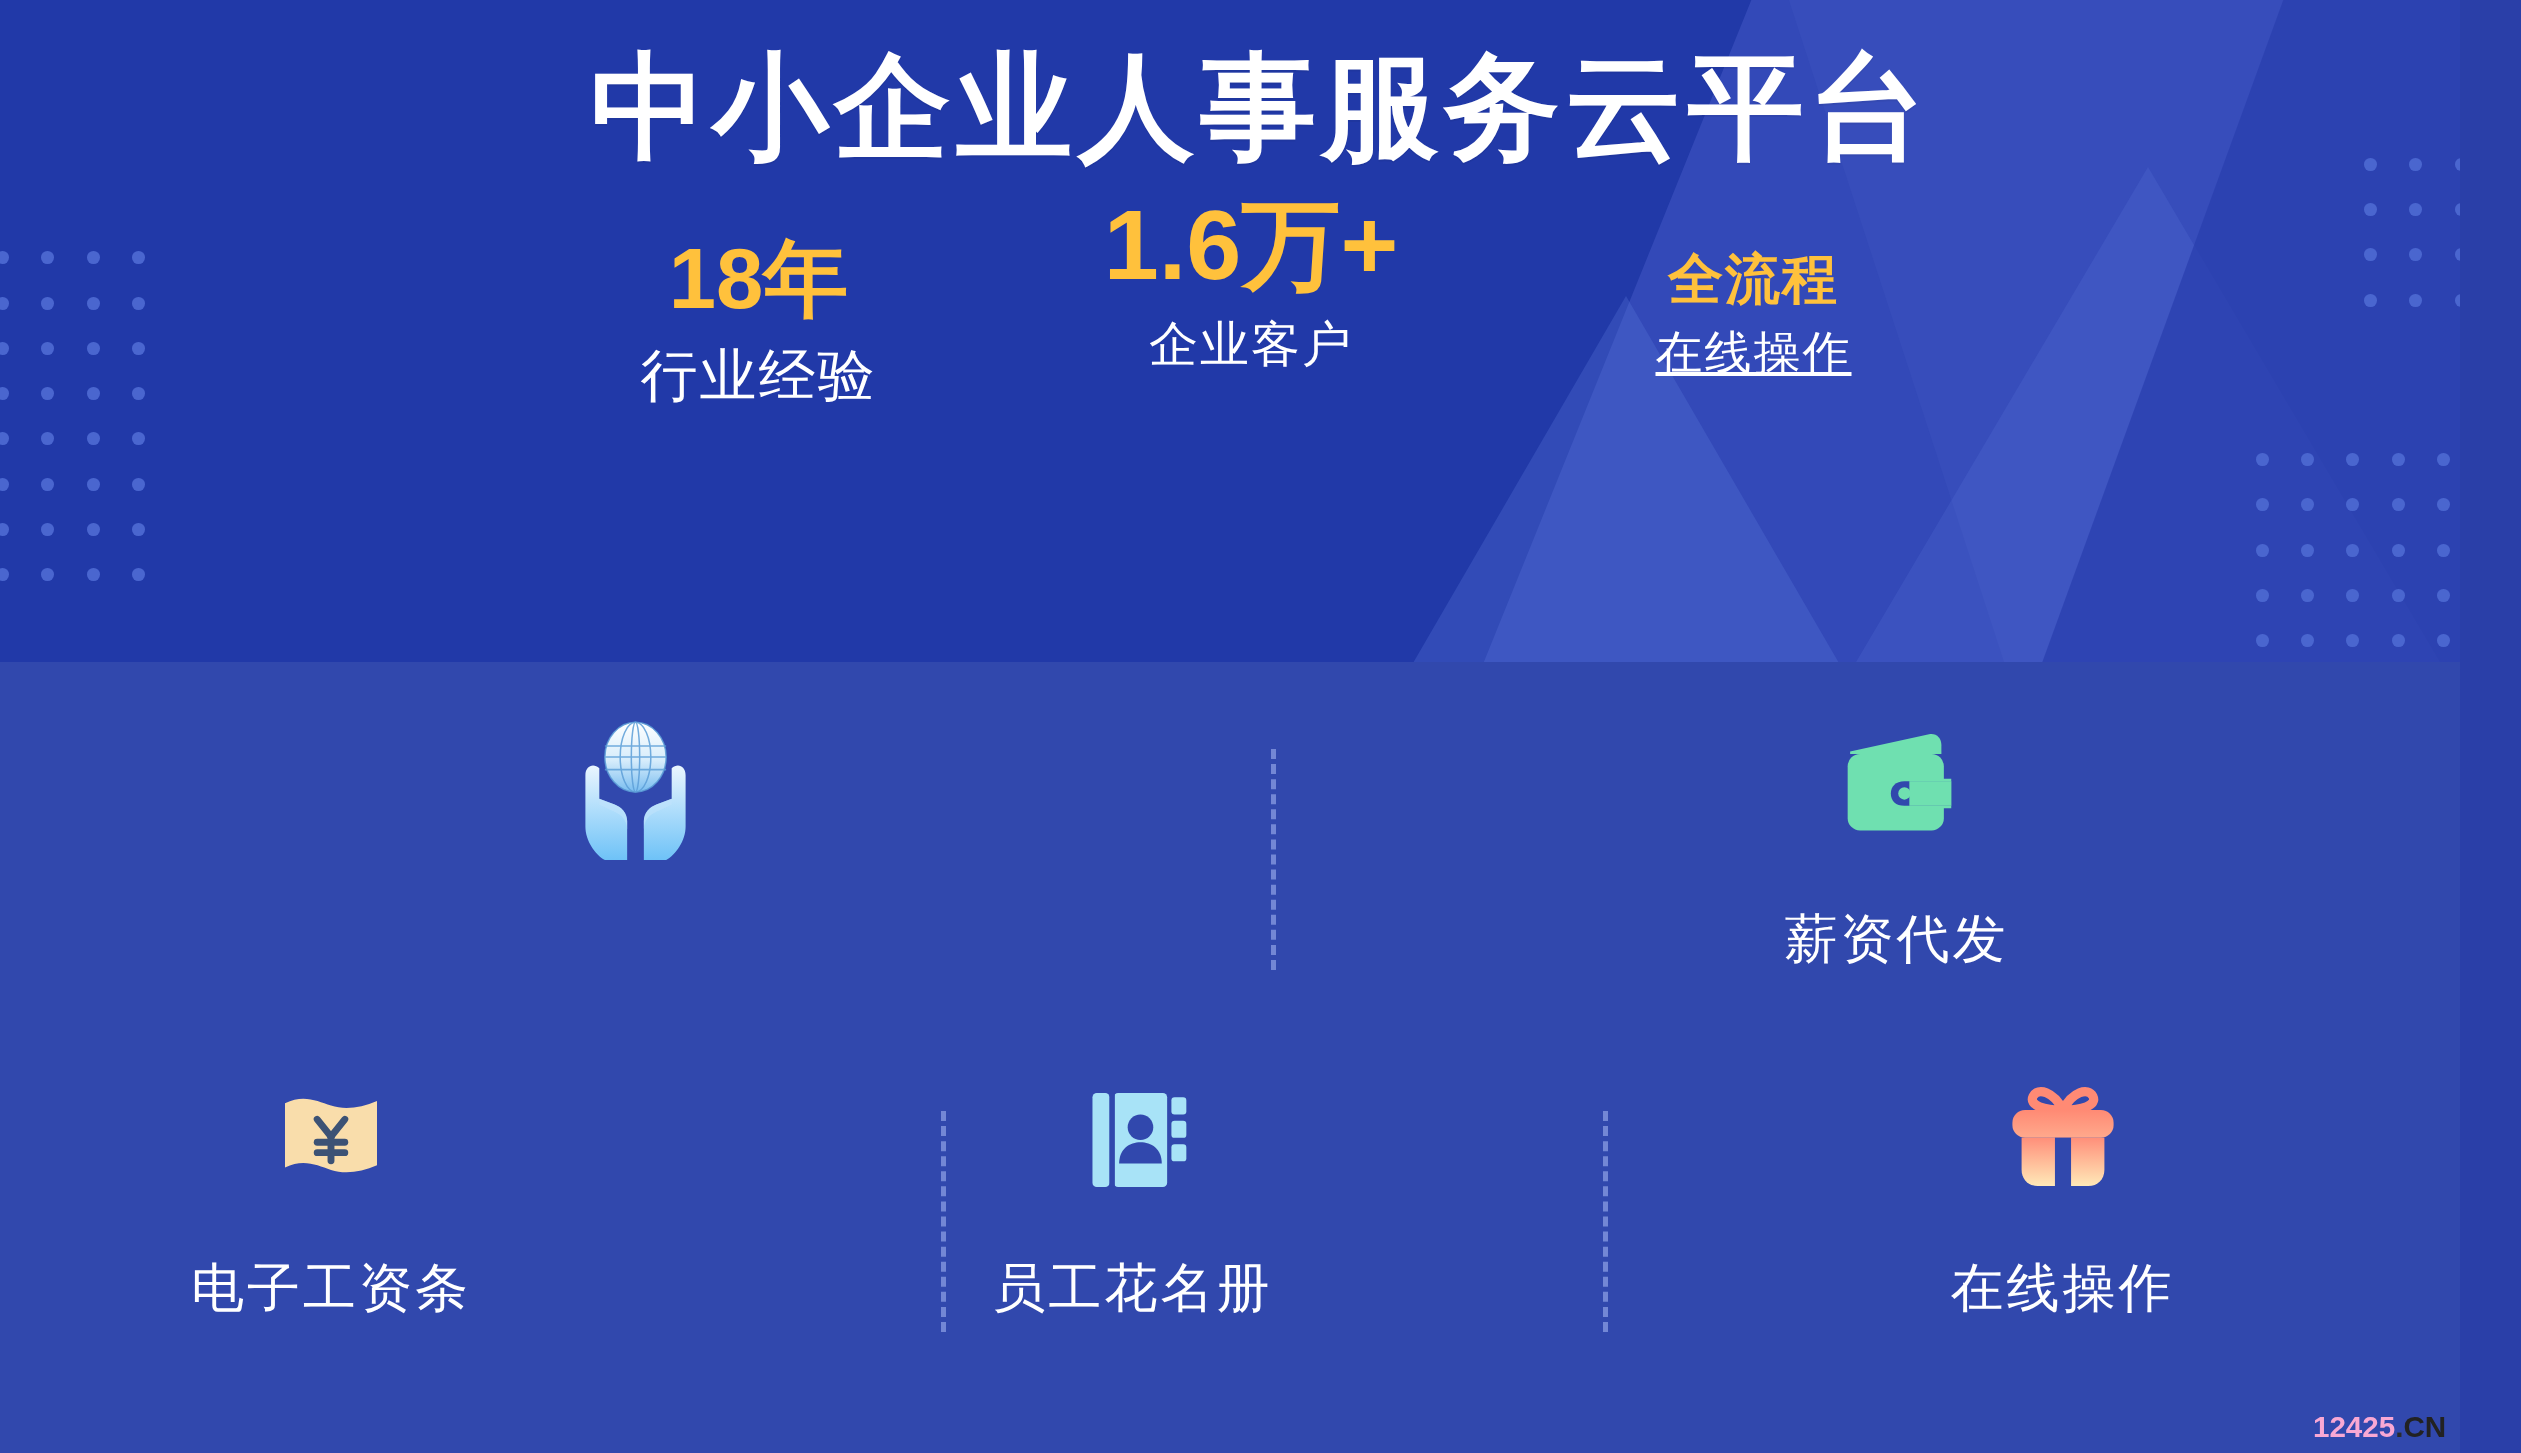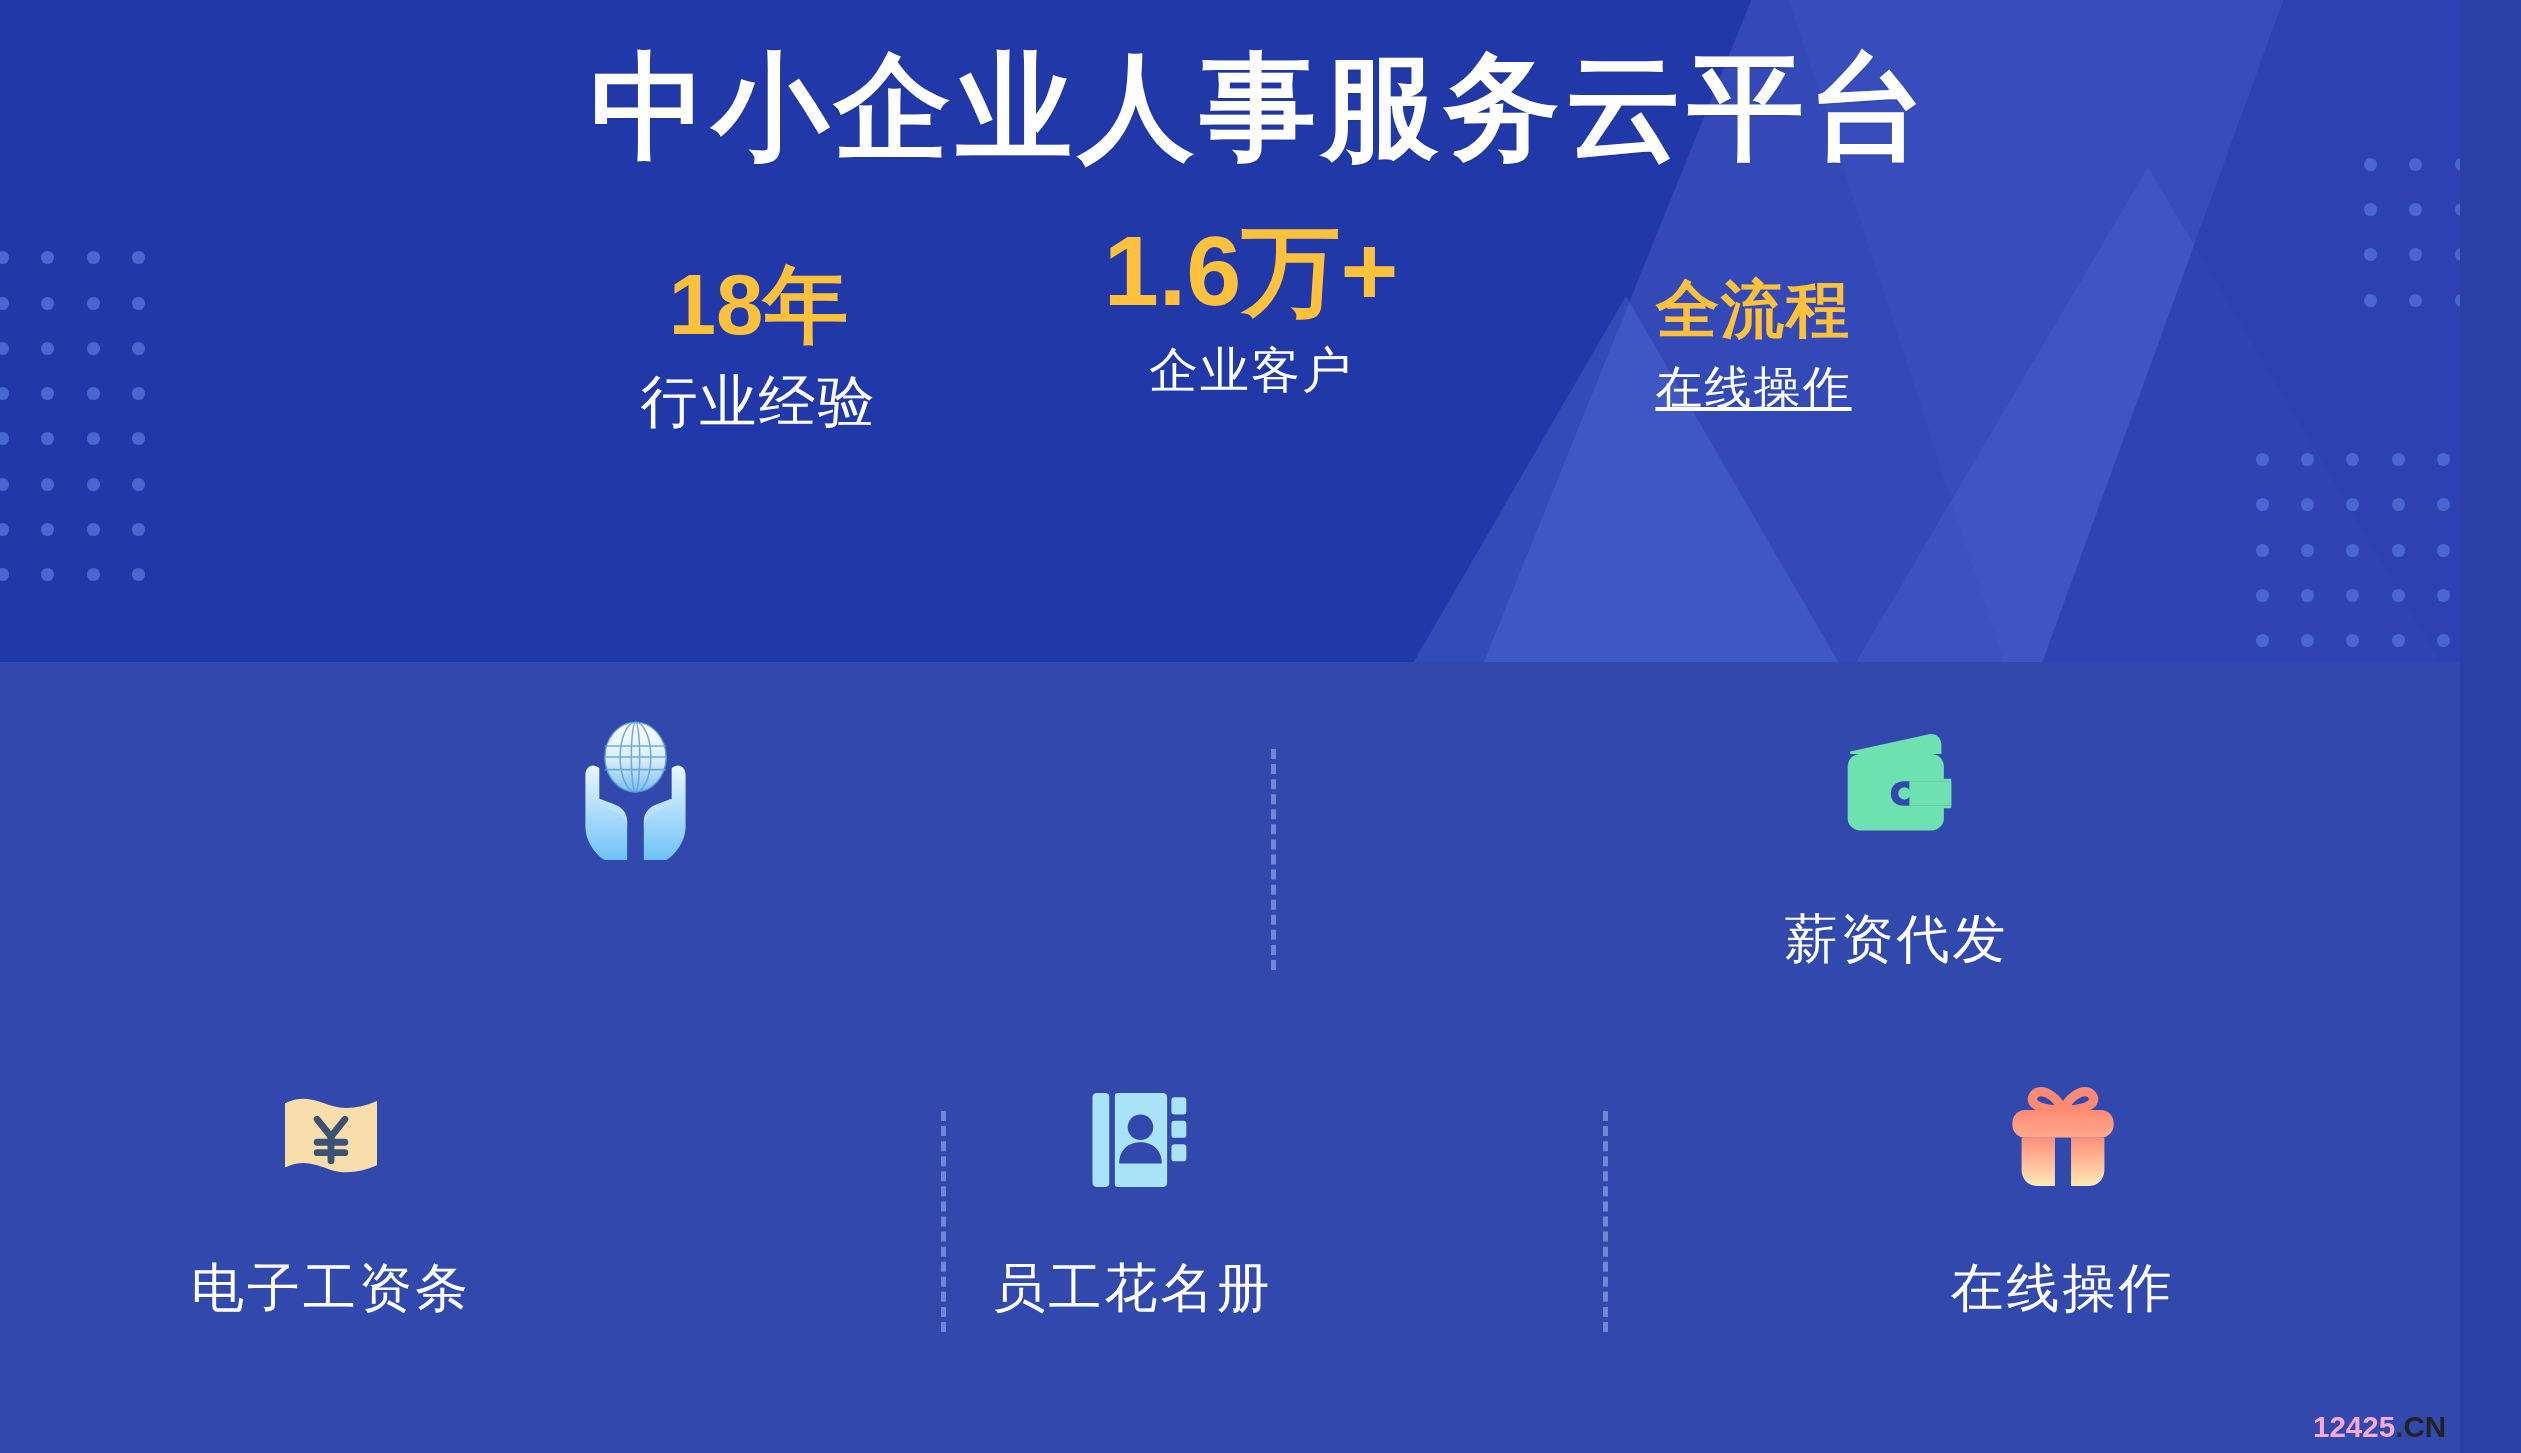--- a/index.html
+++ b/index.html
@@ -65,21 +65,21 @@
     font-size:116px;
     font-weight:700;
     letter-spacing:5.9px;
     line-height:1.15;
     white-space:nowrap;
     text-shadow:0 2px 0 rgba(0,0,0,.05);
   }
 
   .stats {
     position:absolute; left:0; right:0; top:193px;
-    display:flex; justify-content:center; align-items:flex-start;margin-top:26px;
+    display:flex; justify-content:center; align-items:flex-start;
   }
   .stat { text-align:center; }
   .stat .num {
     color:#ffc13c;
     font-weight:700;
     line-height:1.06;
     white-space:nowrap;
   }
   .stat .cap {
     color:#ffffff;
@@ -88,21 +88,21 @@
     letter-spacing:2px;
     margin-top:13.8px;
   }
   .stat-a { width:473px; margin-top:41px; }
   .stat-a .num { font-size:85px; }
   .stat-a .cap { font-size:57px; }
   .stat-b { width:512px; margin-top:0px; }
   .stat-b .num { font-size:99px; }
   .stat-b .cap { font-size:49px; }
   .stat-c { width:493px; margin-top:57px; }
-  .stat-c .num { font-size:63px; letter-spacing:2px; }
+  .stat-c .num { font-size:55px; letter-spacing:2px; }
   .stat-c .cap { font-size:47px;text-decoration:underline; }
 
   
   .features {
     position:absolute; left:0; top:662px; width:2522px; height:792px;
     background:#3148ad;
   }
   .frow { position:absolute; left:0; width:2522px; display:flex; }
   .frow-1 { top:45px; }
   .frow-2 { top:394px; }

